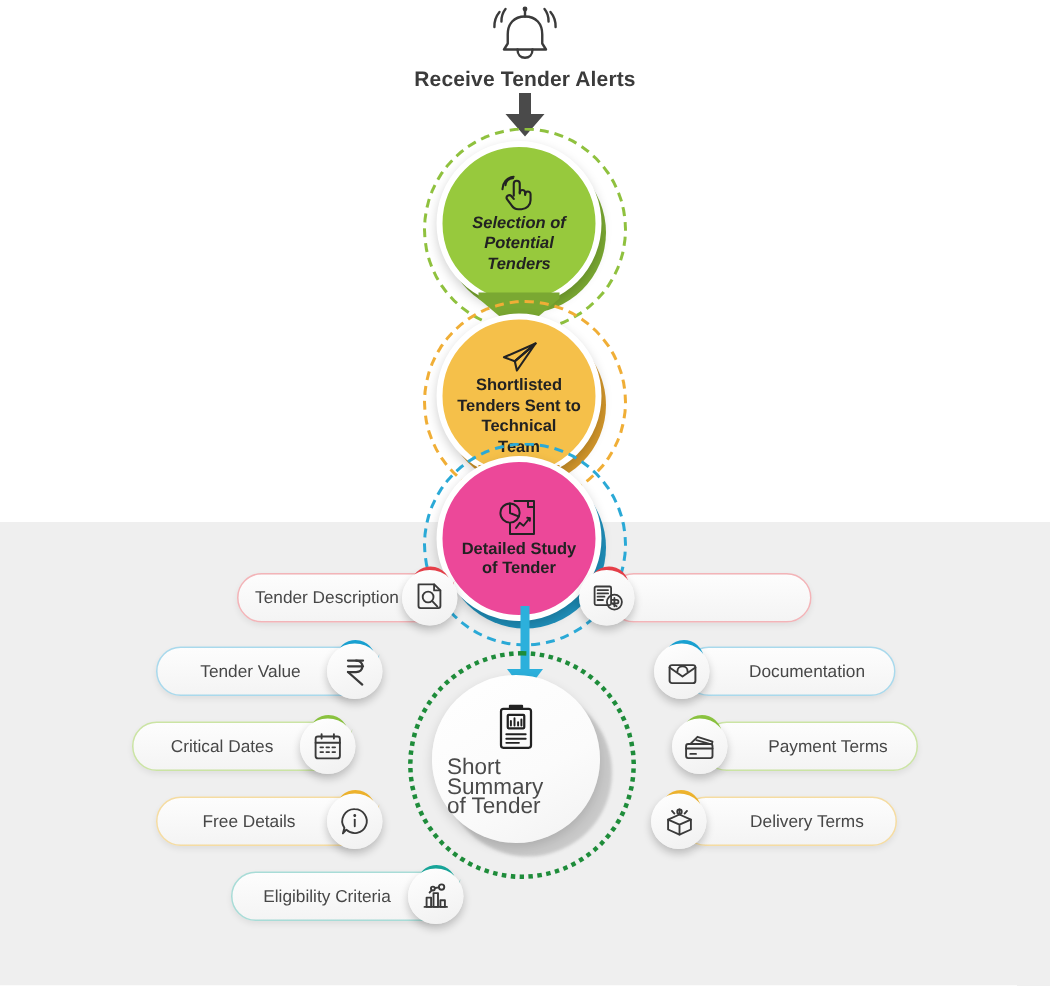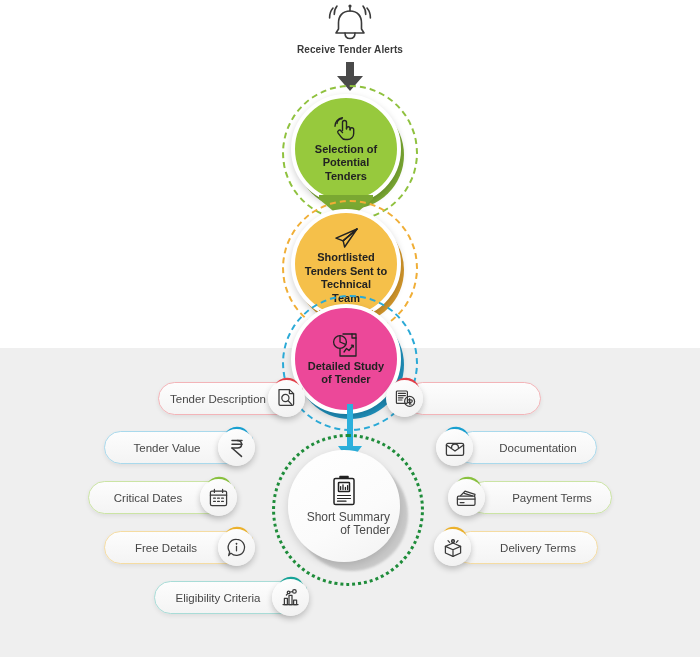--- a/index.html
+++ b/index.html
@@ -19,21 +19,21 @@
     position: absolute; left: 0; top: 348px;
     width: 700px; height: 309px;
     background: #efefef;
   }
 
   
   .bell-wrap { position: absolute; left: 323px; top: 2px; width: 54px; height: 42px; }
   .alert-title {
     position: absolute; left: 0; top: 44px; width: 700px;
     text-align: center;
-    font-size: 10px; font-weight: bold; color: #3b3b3b;
+    font-size: 14px; font-weight: bold; color: #3b3b3b;
     letter-spacing: .1px;
   }
   .head-arrow {
     position: absolute; left: 332px; top: 62px; width: 36px; height: 30px;
   }
 
   
   .step { position: absolute; width: 118px; height: 118px; }
   .step .ringdash {
     position: absolute; left: -9px; top: -9px; width: 136px; height: 136px;
@@ -51,21 +51,21 @@
     align-items: center; justify-content: center;
     color: #2a2a2a;
     box-shadow: 0 3px 7px rgba(0,0,0,.18);
   }
   .step .disc .ico { height: 26px; margin-bottom: 2px; display:flex; align-items:flex-end; }
   .step .disc .txt {
     font-size: 11px; font-weight: bold; line-height: 13.5px;
     text-align: center; width: 96px; color: #222;
   }
 
-  #step-green   { left: 291px; top: 94px; }
+  #step-green   { left: 291px; top: 94px; font-style: italic; }
   #step-orange  { left: 291px; top: 209px; }
   #step-blue    { left: 291px; top: 304px; }
 
   #step-green  .ringdash { border: 2px dashed #8fc13e; }
   #step-green  .depth    { background: #7aa832; }
   #step-green  .disc     { background: #97c93d; }
 
   #step-orange .ringdash { border: 2px dashed #f0ae36; }
   #step-orange .depth    { background: #d2962b; }
   #step-orange .disc     { background: #f5c04a; }
@@ -93,21 +93,21 @@
   }
   #summary .disc {
     position: absolute; left: 0; top: 0; width: 112px; height: 112px;
     border-radius: 50%;
     background: linear-gradient(150deg,#ffffff 0%,#fbfbfb 60%,#f2f2f2 100%);
     display: flex; flex-direction: column; align-items: center; justify-content: center;
     box-shadow: 0 3px 8px rgba(0,0,0,.14);
   }
   #summary .disc .ico { margin-bottom: 4px; }
   #summary .disc .txt {
-    font-size: 12px; color: #4a4a4a; line-height: 13px; text-align: right; width: 92px;
+    font-size: 15px; color: #4a4a4a; line-height: 13px; text-align: left; width: 92px;
   }
 
   
   .pill {
     position: absolute; height: 33px;
     display: flex; align-items: center;
   }
   .pill .bar {
     position: absolute; top: 0; height: 33px;
     border-radius: 17px;

